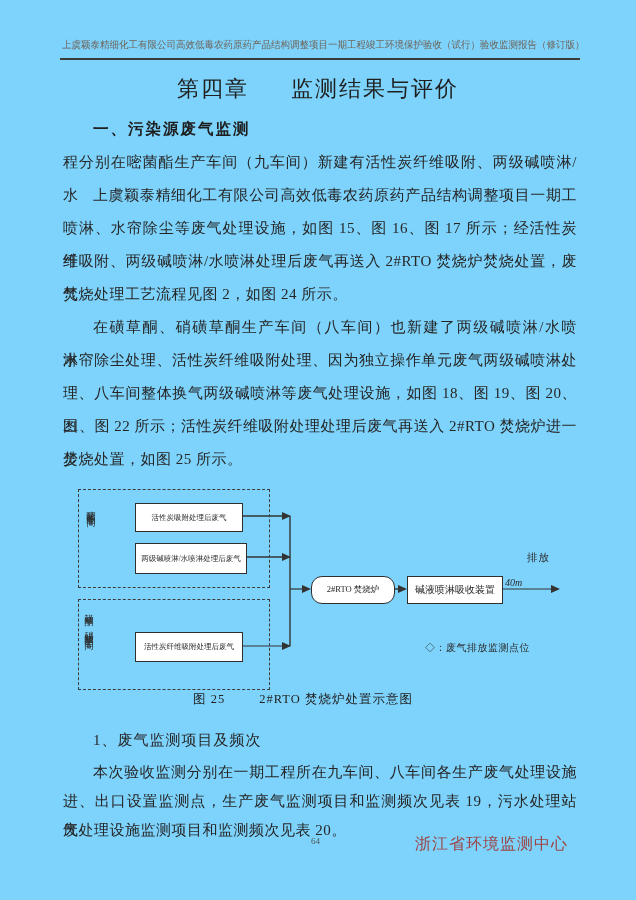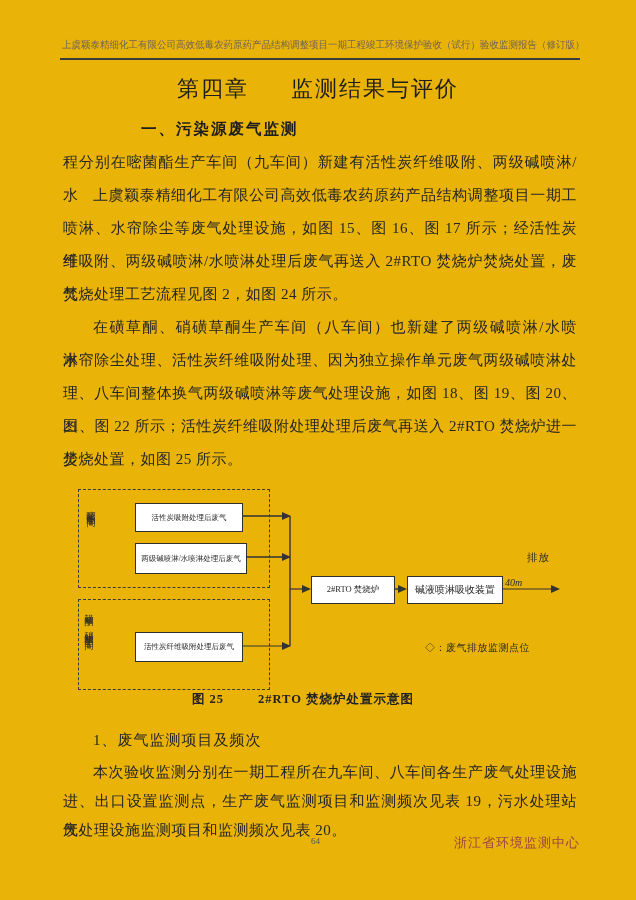--- a/index.html
+++ b/index.html
@@ -1,20 +1,20 @@
 <!DOCTYPE html>
 <html><head>
 <meta charset="utf-8">
 <style>
   html,body{margin:0;padding:0;}
   body{background:#ffffff;}
   .page{
     position:relative;
     width:636px;height:900px;
-    background:#eab308;
+    background:#7dd3fc;
     font-family:"Liberation Serif", serif;
     color:#262626;
     overflow:hidden;
   }
   
   .running-header{
     position:absolute;top:39px;left:62px;right:58px;
     font-size:9.5px;color:#6f6358;text-align:center;white-space:nowrap;
     transform:scaleY(1.05);
   }
@@ -26,21 +26,21 @@
   .chapter-title{
     position:absolute;top:74px;left:0;right:0;text-align:center;
     font-family:"Liberation Sans", sans-serif;font-weight:normal;
     font-size:22px;color:#1e1e1e;letter-spacing:2px;
   }
   .chapter-title .gap{display:inline-block;width:42px;}
   
   .section-heading{
     position:absolute;top:119px;left:93px;
     font-family:"Liberation Sans", sans-serif;font-weight:bold;
-    font-size:15.5px;color:#1e1e1e;letter-spacing:2px;margin-left:48px;
+    font-size:15.5px;color:#1e1e1e;letter-spacing:2px;
   }
   
   .body-block{
     position:absolute;left:63px;width:514px;
     font-size:15px;color:#262626;
   }
   .body-block.first{top:146px;}
   .bline{
     display:block;height:33px;line-height:33px;
     white-space:nowrap;letter-spacing:0.5px;
@@ -74,45 +74,45 @@
   .v-label.w1{left:22px;top:16px;height:72px;}
   .v-label.w2{left:20px;top:120px;height:64px;}
   .flow-box{
     position:absolute;border:1.2px solid #2f2f2f;background:#ffffff;
     display:flex;align-items:center;justify-content:center;
     font-size:7.5px;letter-spacing:0;color:#2a2a2a;text-align:center;
   }
   .flow-box.bA{left:72px;top:16px;width:106px;height:27px;}
   .flow-box.bB{left:72px;top:56px;width:110px;height:29px;border-width:1.6px;}
   .flow-box.bC{left:72px;top:145px;width:106px;height:28px;}
-  .flow-box.rto{left:248px;top:89px;width:82px;height:26px;font-size:8.5px;}
+  .flow-box.rto{left:248px;top:89px;width:82px;height:26px;font-size:8.5px;border-radius:11px;}
   .flow-box.abs{left:344px;top:89px;width:94px;height:26px;font-size:10px;}
   .stack-note{
     position:absolute;left:442px;top:90px;font-size:10px;color:#2a2a2a;
     font-family:"Liberation Serif", serif;font-style:italic;
   }
   .outlet-label{
     position:absolute;left:464px;top:64px;font-size:10.5px;color:#2a2a2a;letter-spacing:1px;
   }
   .legend{
     position:absolute;left:362px;top:154px;font-size:10px;color:#2a2a2a;letter-spacing:0.5px;
   }
   .figure-caption{
     position:absolute;top:691px;left:0;right:30px;text-align:center;
-    font-size:12.5px;font-weight:700;color:#222;letter-spacing:1px;
+    font-size:12.5px;font-weight:400;color:#222;letter-spacing:1px;
   }
   .figure-caption .cap-gap{display:inline-block;width:34px;}
   
   .footer-page-number{
     position:absolute;top:836px;left:0;right:40px;text-align:center;
     font-size:9px;color:#555555;margin-left:35px;
   }
   .footer-org{
-    position:absolute;top:834px;right:56px;
-    font-size:13px;color:#9c4343;letter-spacing:1px;
+    position:absolute;top:834px;right:68px;
+    font-size:16px;color:#9c4343;letter-spacing:1px;
   }
 </style>
 </head>
 <body>
 
 <div class="page">
 
   <div class="running-header">上虞颖泰精细化工有限公司高效低毒农药原药产品结构调整项目一期工程竣工环境保护验收（试行）验收监测报告（修订版）</div>
   <div class="header-rule"></div>
 

